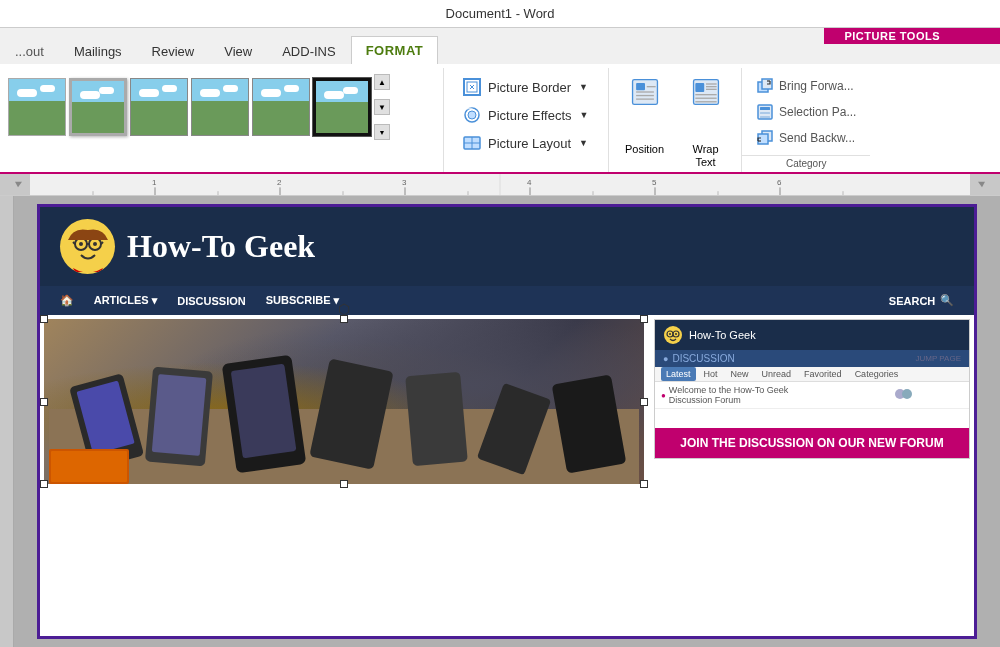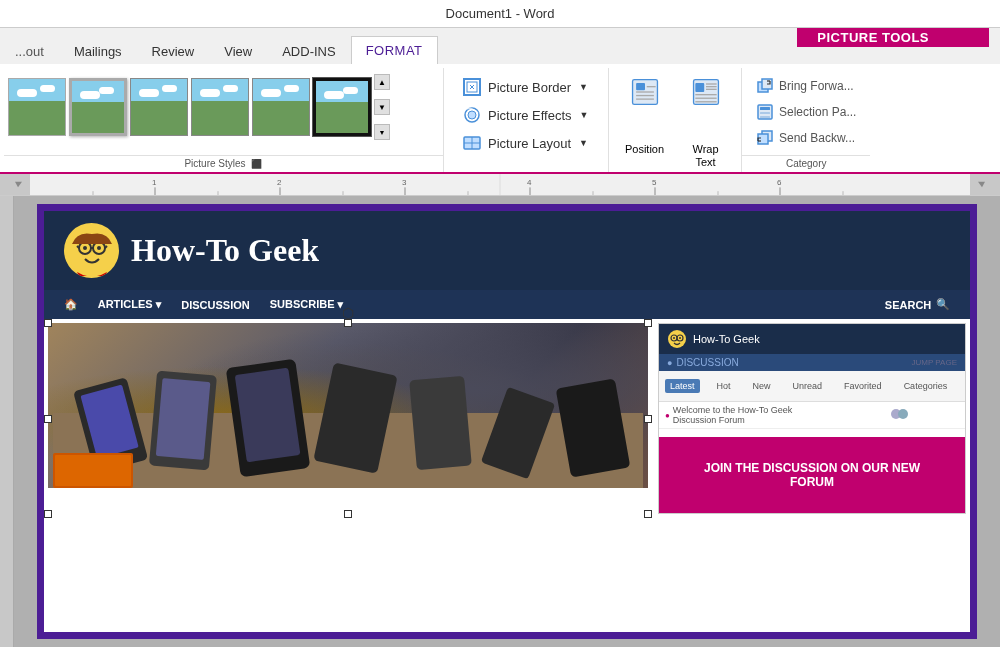--- a/index.html
+++ b/index.html
@@ -24,25 +24,25 @@
       display: flex;
       align-items: flex-end;
       padding-left: 0;
       border-bottom: none;
       position: relative;
     }
 
     
     .picture-tools-header {
       position: absolute;
-      right: 11px;
+      right: 0;
       top: 0;
       background: #c0006e;
       color: white;
-      font-size: 13px;
+      font-size: 11px;
       font-weight: bold;
       padding: 2px 60px 2px 20px;
       letter-spacing: 0.5px;
     }
 
     .tab {
       padding: 6px 14px;
       font-size: 13px;
       cursor: pointer;
       color: #333;
@@ -55,22 +55,22 @@
 
     .tab.active-refs {
       color: #1f6bbd;
       font-weight: 600;
     }
 
     .tab.active-format {
       background: white;
       border: 1px solid #ccc;
       border-bottom: 1px solid white;
-      color: #4c1d95;
-      font-weight: normal;
+      color: #4d7c0f;
+      font-weight: bold;
       letter-spacing: 0.5px;
     }
 
     
     .ribbon {
       background: white;
       border-bottom: 2px solid #c0006e;
       height: 110px;
       display: flex;
       align-items: stretch;
@@ -268,21 +268,21 @@
       overflow: hidden;
       position: relative;
     }
 
     
     .doc-content {
       background: white;
       width: 940px;
       height: 100%;
       position: relative;
-      border: 7px solid #4c1d95;
+      border: 3px solid #4c1d95;
       overflow: hidden;
     }
 
     
     .htg-site {
       width: 100%;
       background: white;
     }
 
     .htg-header {
@@ -395,22 +395,22 @@
       color: #8ad;
       padding: 3px 8px;
       font-size: 10px;
       display: flex;
       align-items: center;
       gap: 4px;
     }
 
     .htg-discussion-tabs {
       display: flex;
-      padding: 8px 6px;
-      gap: 12px;
+      padding: 0 6px;
+      gap: 3px;
       background: #f5f5f5;
       border-bottom: 1px solid #ddd;
     }
 
     .htg-disc-tab {
       font-size: 9px;
       padding: 2px 5px;
       cursor: pointer;
       background: #4a7ab5;
       color: white;
@@ -428,24 +428,24 @@
       background: #f5f5f5;
       border-bottom: 1px solid #ddd;
       font-size: 9px;
       color: #666;
     }
 
     .htg-join-banner {
       background: #c0006e;
       color: white;
       text-align: center;
-      padding: 24px;
+      padding: 8px;
       font-size: 12px;
       font-weight: bold;
-      margin-top: 8px;
+      margin-top: 19px;
     }
 
     
     .selection-handle {
       position: absolute;
       width: 8px;
       height: 8px;
       background: white;
       border: 1px solid #333;
     }
@@ -557,24 +557,20 @@
             <div class="thumb-cloud2"></div>
           </div>
         </div>
 
         <div class="thumb-scroll">
           <div class="scroll-arrow">▲</div>
           <div class="scroll-arrow">▼</div>
           <div class="scroll-arrow-both">▼</div>
         </div>
       </div>
-    </div>
-    <div class="section-bottom-label">
-      <span>Picture Styles</span>
-      <span style="font-size:9px; margin-left:3px;">⬛</span>
     </div>
   </div>
 
   <div class="picture-buttons-section">
     <div class="pic-btn">
       <div class="pic-btn-icon">
         <svg width="20" height="20" viewBox="0 0 20 20">
           <rect x="2" y="2" width="16" height="16" fill="none" stroke="#4a90d9" stroke-width="2"></rect>
           <rect x="5" y="5" width="10" height="10" fill="none" stroke="#4a90d9" stroke-width="1"></rect>
           <path d="M8 8 L12 12 M12 8 L8 12" stroke="#4a90d9" stroke-width="1"></path>

